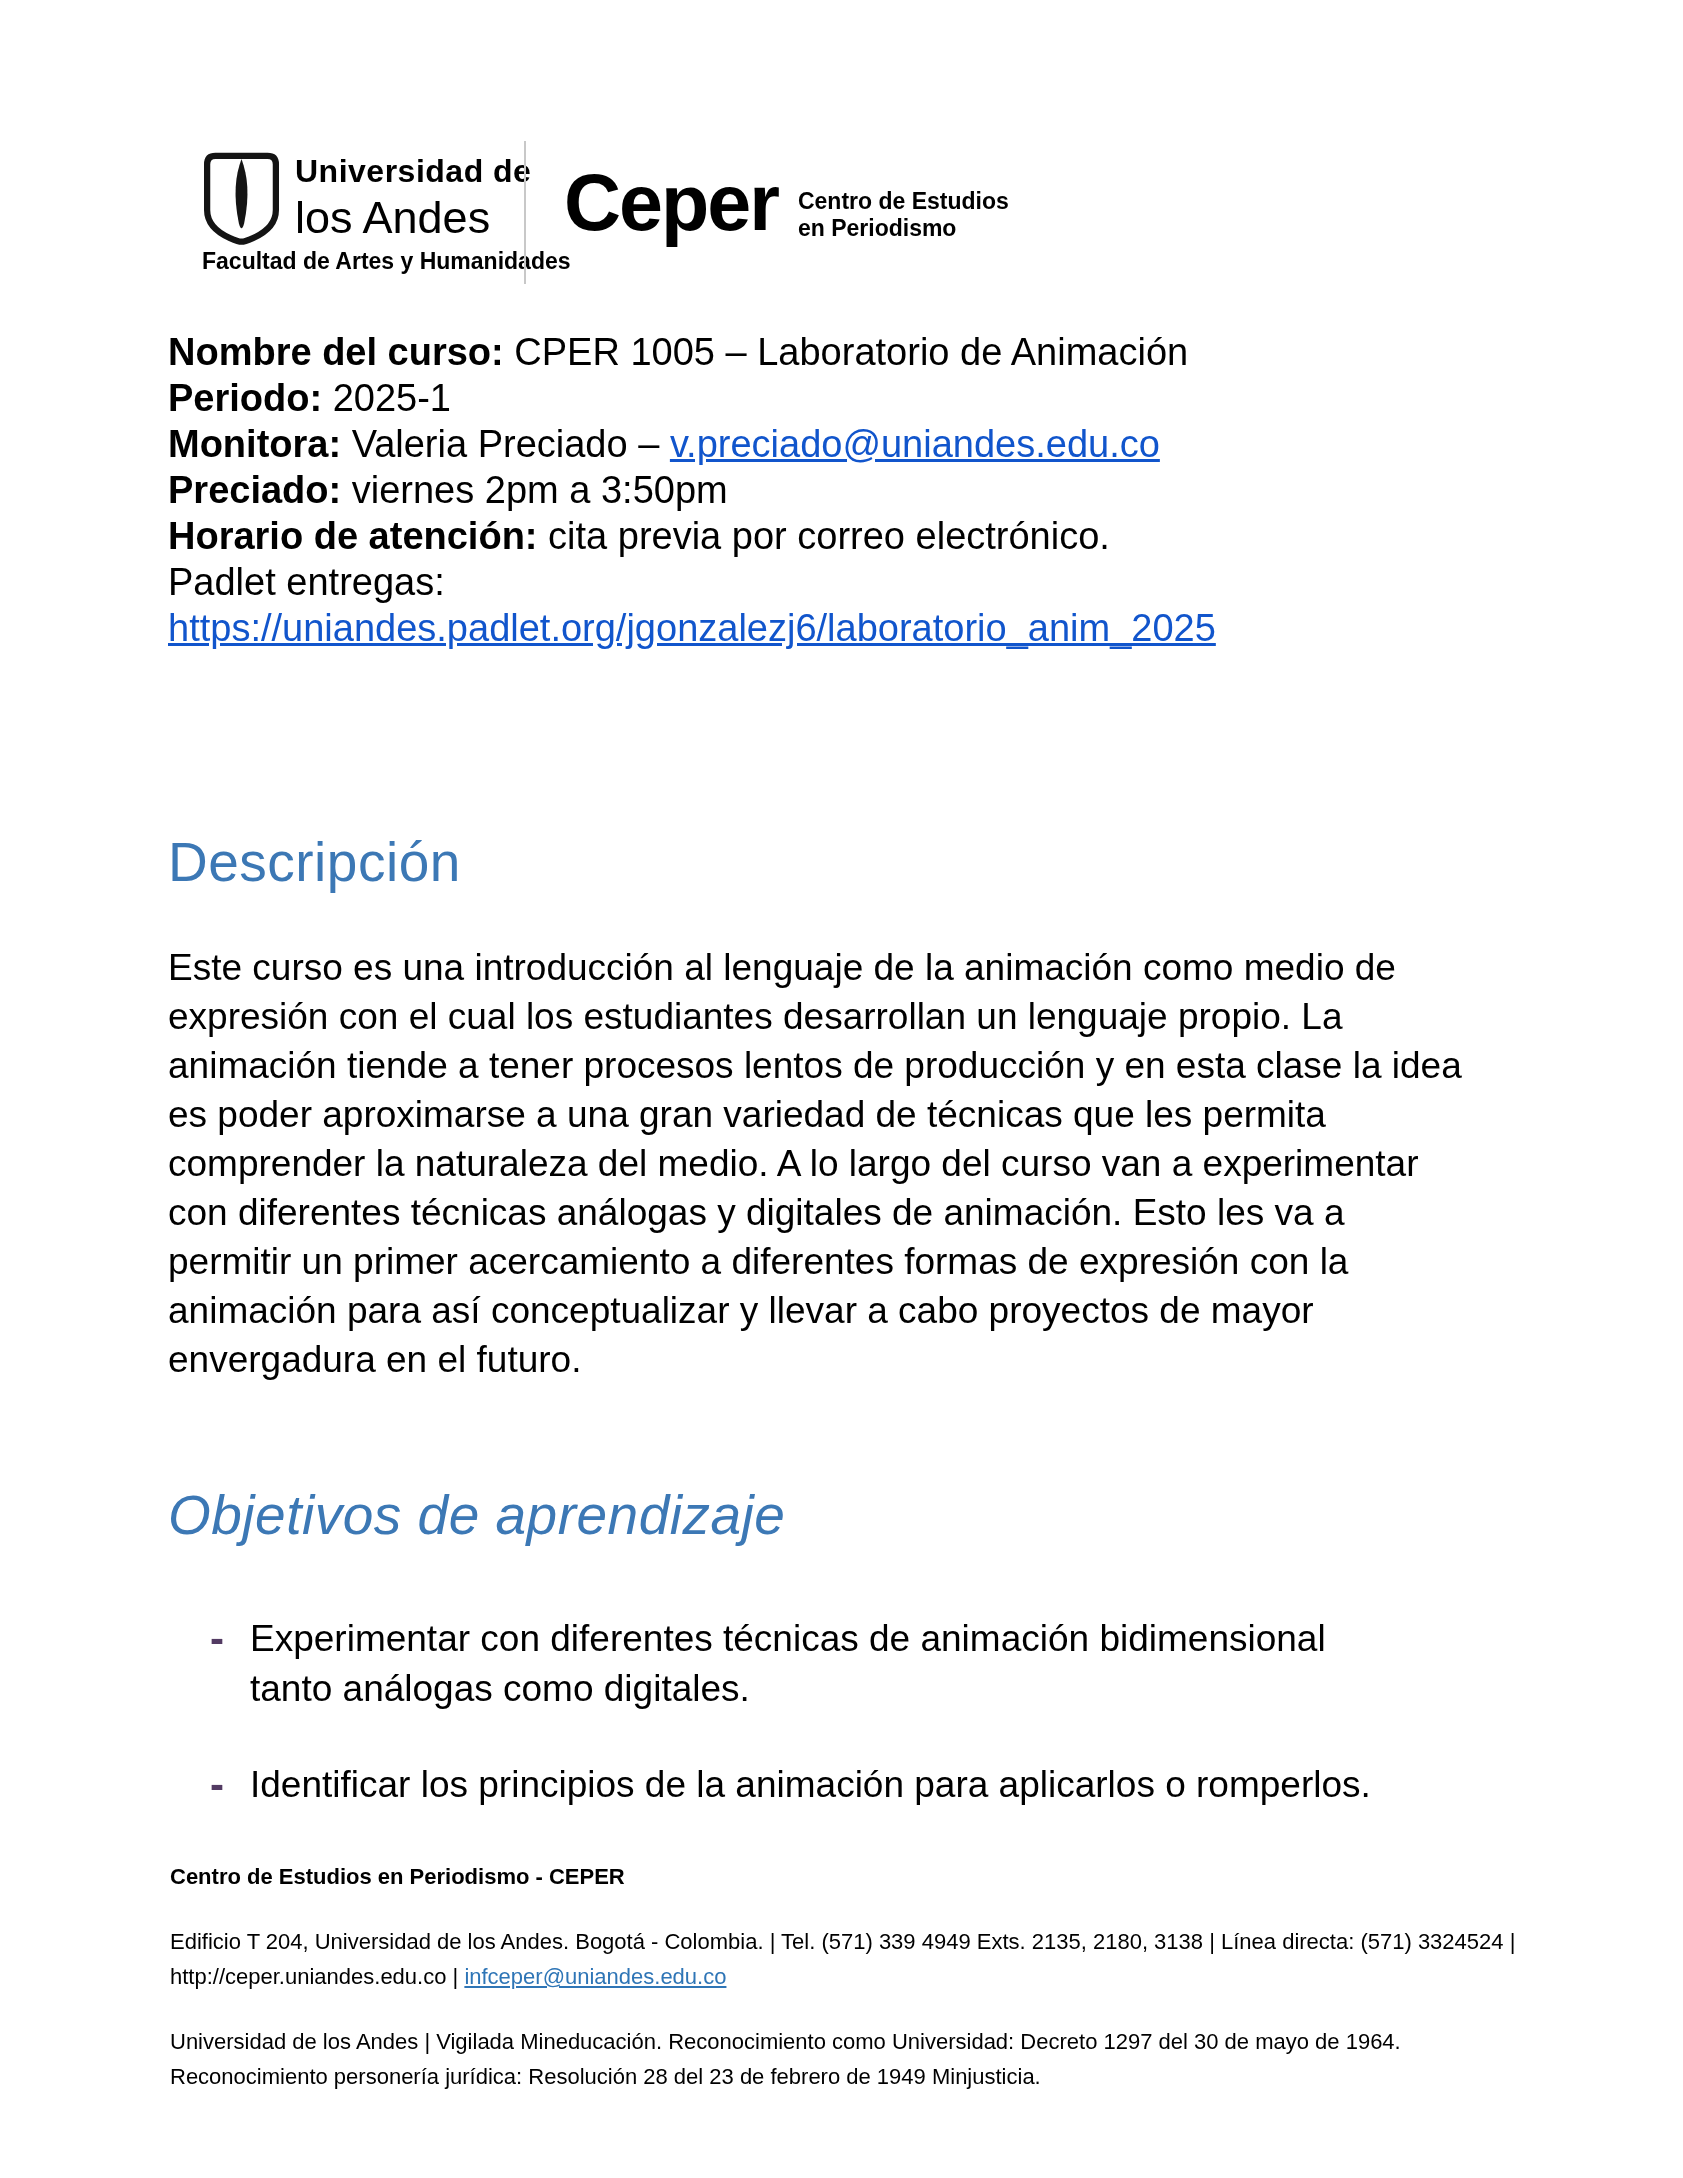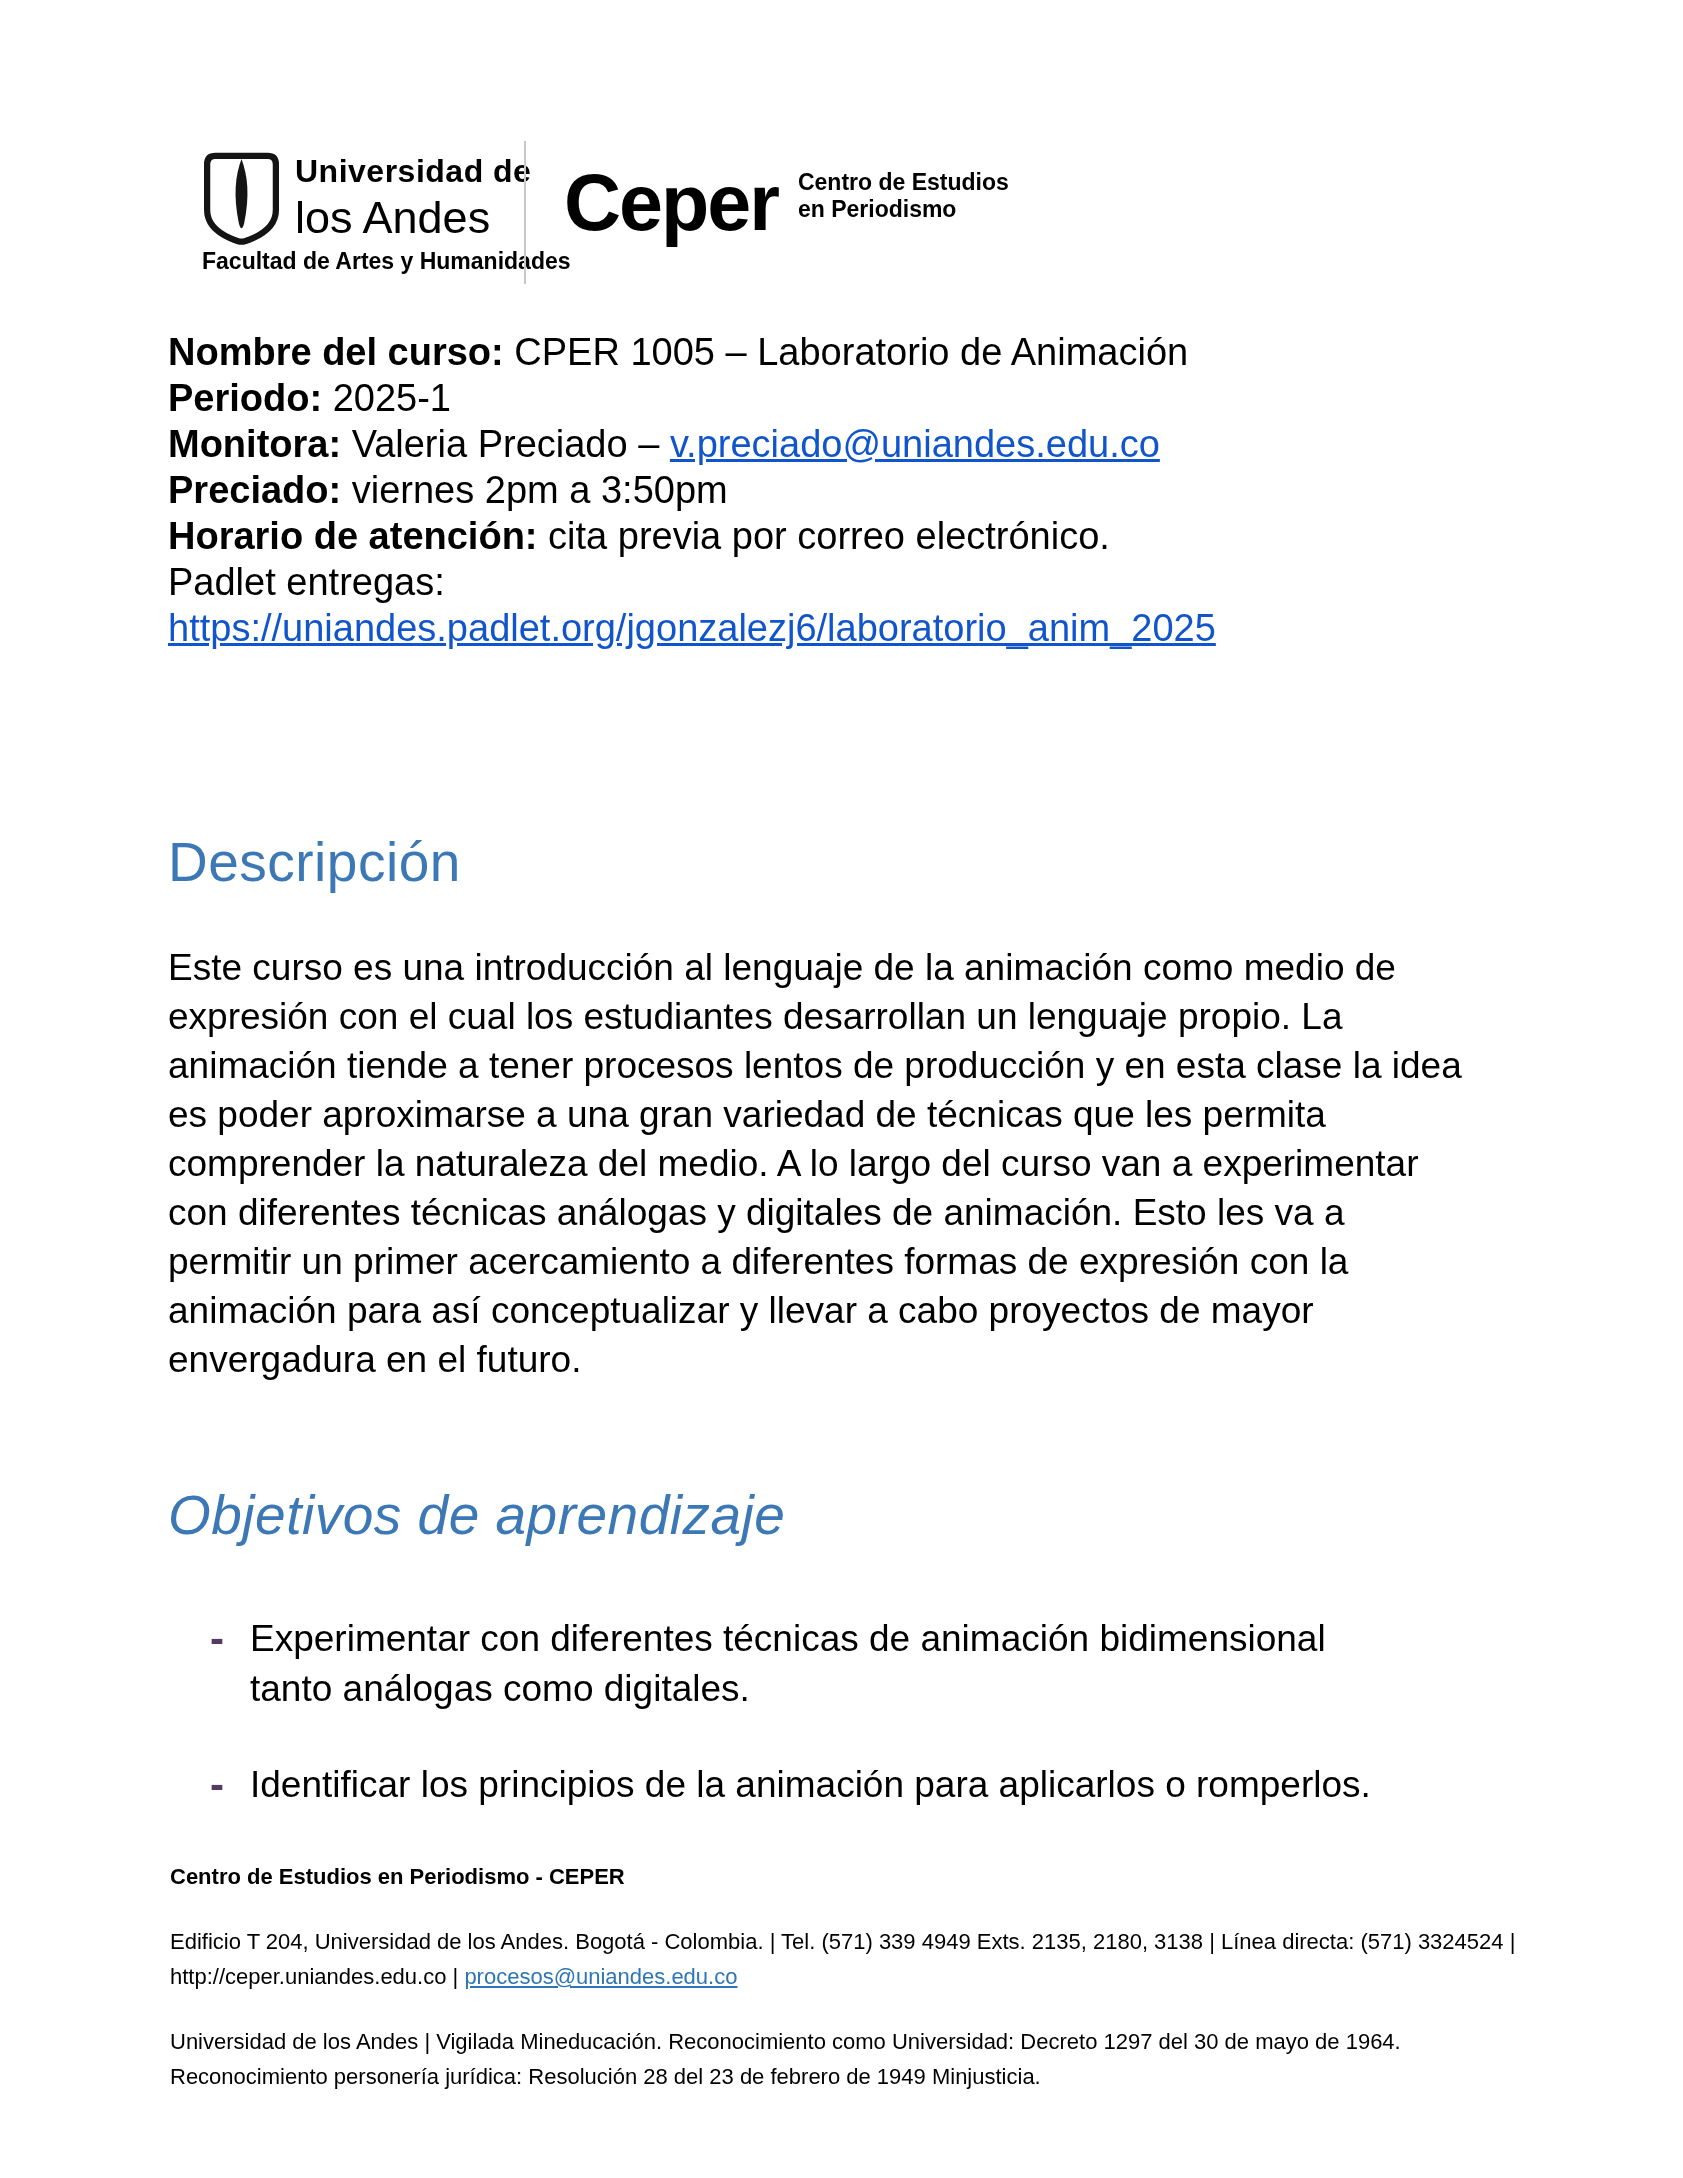--- a/index.html
+++ b/index.html
@@ -9,21 +9,21 @@
     overflow:hidden;
   }
   
   .header { position:absolute; left:168px; top:147px; width:1089px; height:139px; }
   .shield { position:absolute; left:36px; top:4px; width:75px; height:95px; }
   .uni-name { position:absolute; left:127px; top:8px; line-height:1; white-space:nowrap; }
   .uni-name .l1 { font-size:32px; font-weight:700; letter-spacing:0.5px; display:block; }
   .uni-name .l2 { font-size:45px; font-weight:400; display:block; margin-top:8px; }
   .uni-fac { position:absolute; left:34px; top:101px; font-size:23px; font-weight:700; white-space:nowrap; }
   .hdr-divider { position:absolute; left:356px; top:-6px; width:2px; height:143px; background:var(--c-divider,#c8c8c8); }
-  .ceper { position:absolute; left:396px; top:16px; display:flex; align-items:flex-start; }
+  .ceper { position:absolute; left:396px; top:16px; display:flex; align-items:flex-end; }
   .ceper .word { font-size:79px; font-weight:700; letter-spacing:-2px; line-height:1; }
   .ceper .sub { margin-left:20px; margin-top:6px; font-size:23px; font-weight:700; line-height:27px; white-space:nowrap; }
   
   .info { position:absolute; left:168px; top:329px; width:1317px; font-size:38px; line-height:46px; }
   .info .lbl { font-weight:700; }
   a, .link { color:var(--c-link,#1155cc); text-decoration:underline; cursor:pointer; }
   
   .h1 {
     position:absolute; left:168px; font-size:55px; font-weight:300;
     color:var(--c-heading,#3c78b5); letter-spacing:0.5px; white-space:nowrap;
@@ -94,21 +94,21 @@
     <div class="obj-item">
       <span class="dash">-</span>
       <span class="txt">Identificar los principios de la animación para aplicarlos o romperlos.</span>
     </div>
   </div>
 
   <div class="footer">
     <div class="f-title">Centro de Estudios en Periodismo - CEPER</div>
     <div class="f-addr">
       <span>Edificio T 204, Universidad de los Andes. Bogotá - Colombia. | Tel. (571) 339 4949 Exts. 2135, 2180, 3138 | Línea directa: (571) 3324524 |</span><br>
-      <span>http://ceper.uniandes.edu.co | </span><a>procesos@uniandes.edu.co</a>
+      <span>http://ceper.uniandes.edu.co | </span><a>infceper@uniandes.edu.co</a>
     </div>
     <div class="f-legal">
       <span>Universidad de los Andes | Vigilada Mineducación. Reconocimiento como Universidad: Decreto 1297 del 30 de mayo de 1964.</span><br>
       <span>Reconocimiento personería jurídica: Resolución 28 del 23 de febrero de 1949 Minjusticia.</span>
     </div>
   </div>
 
 </div>
 
 

